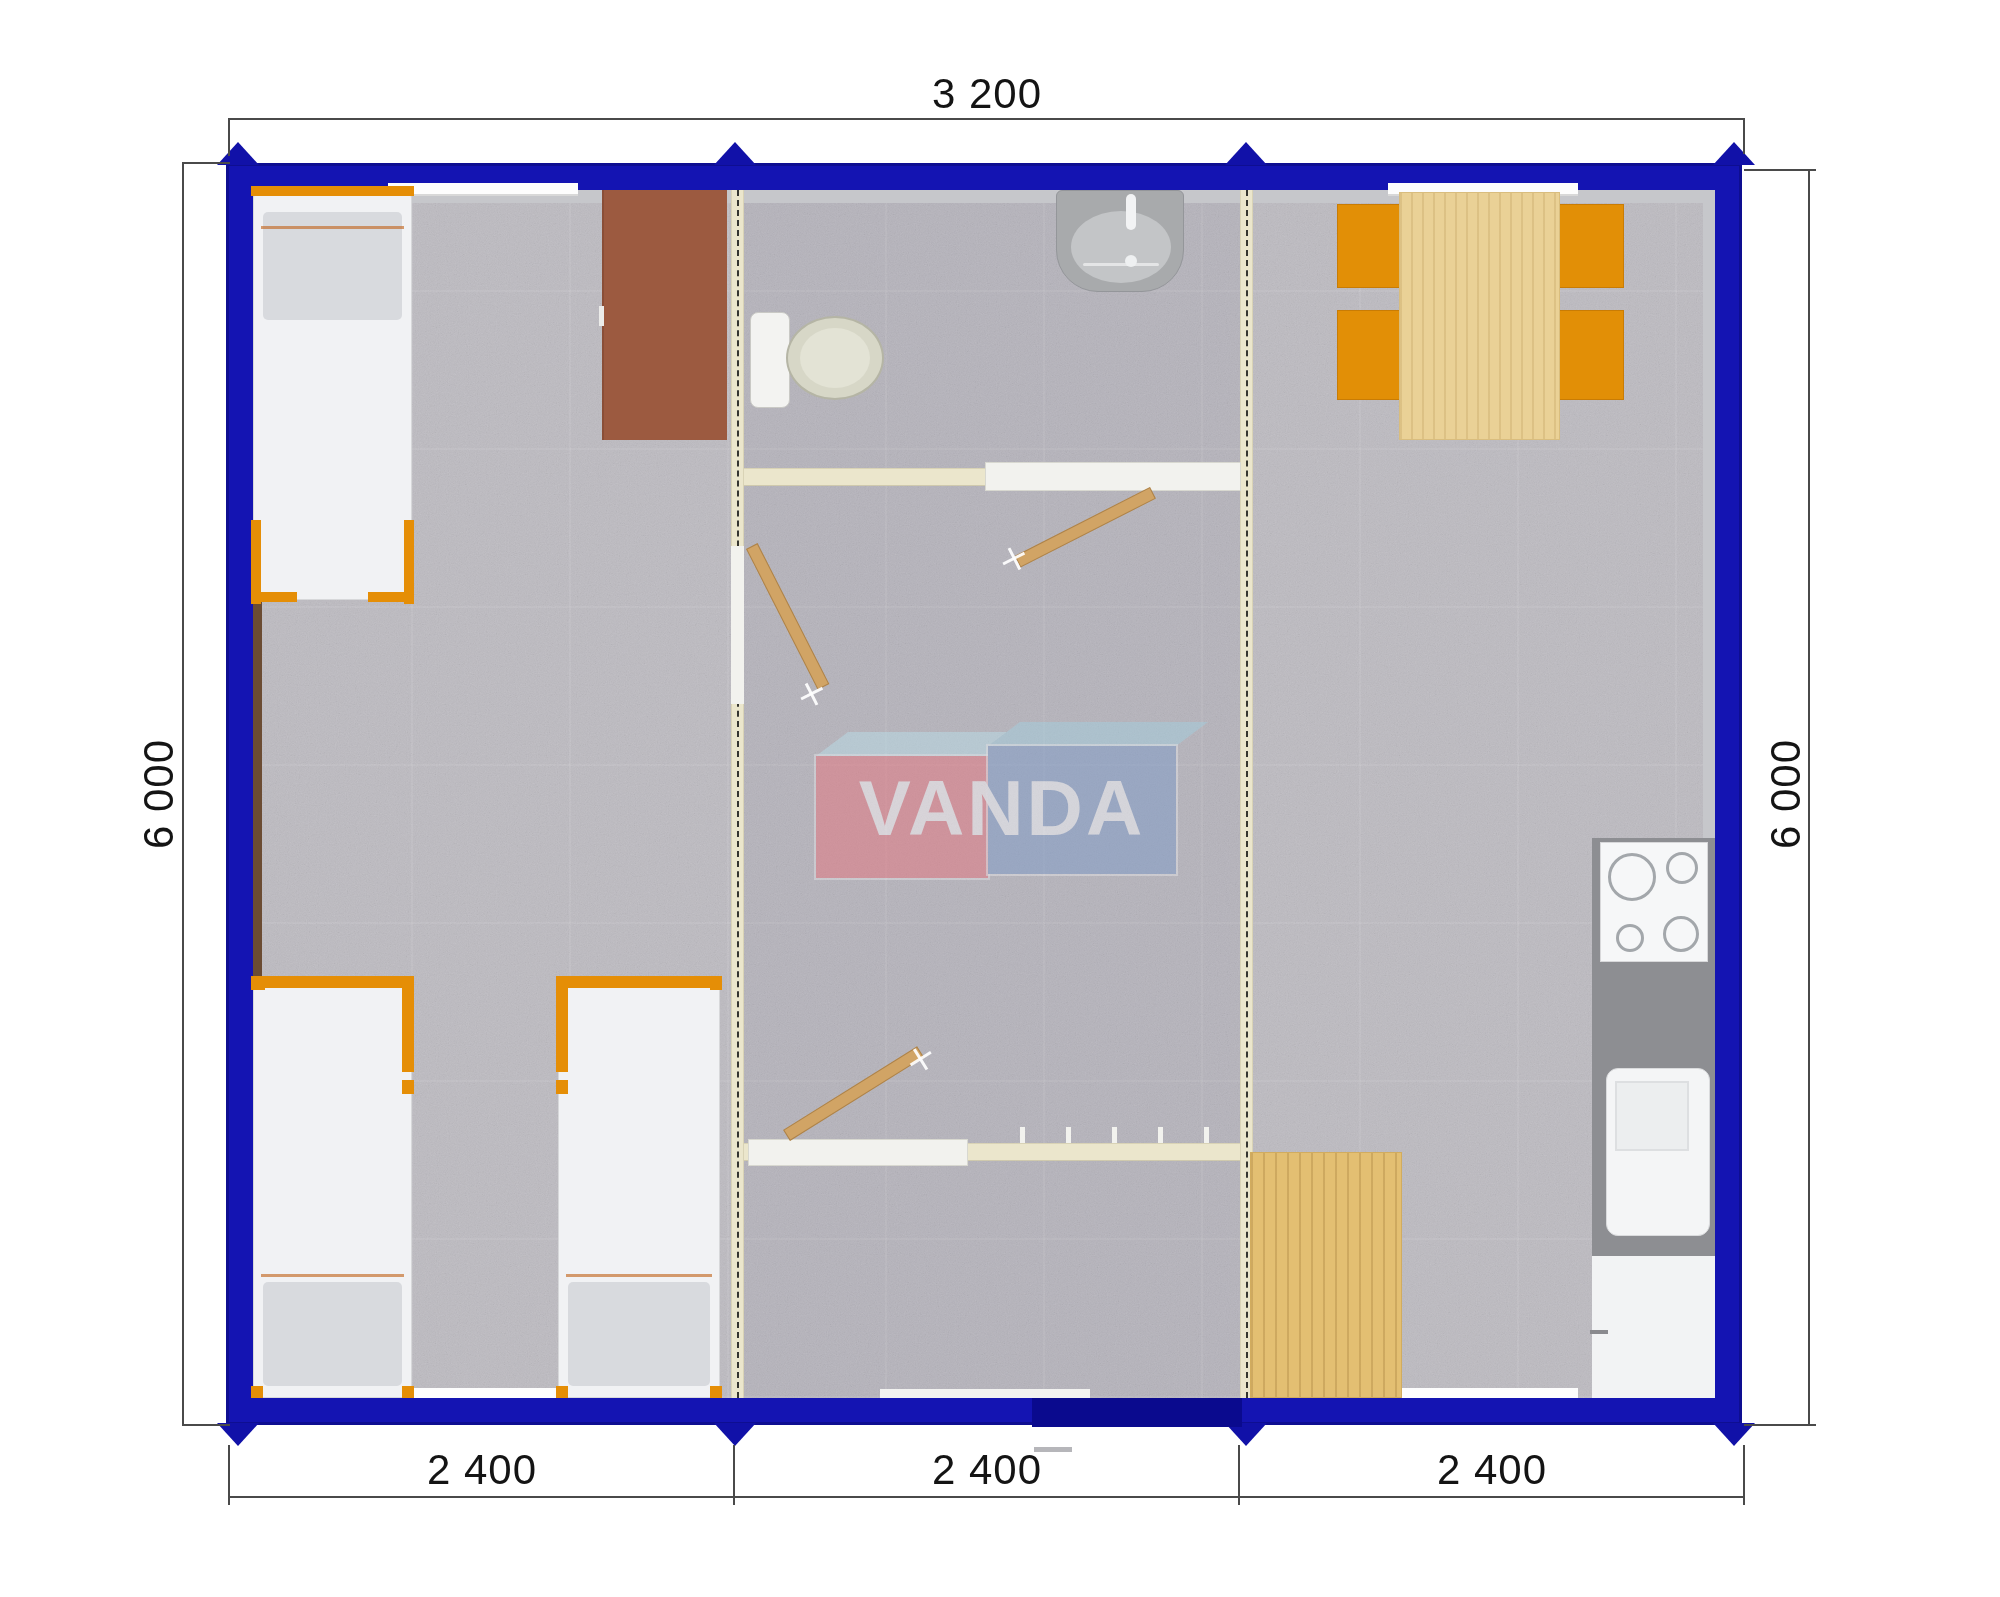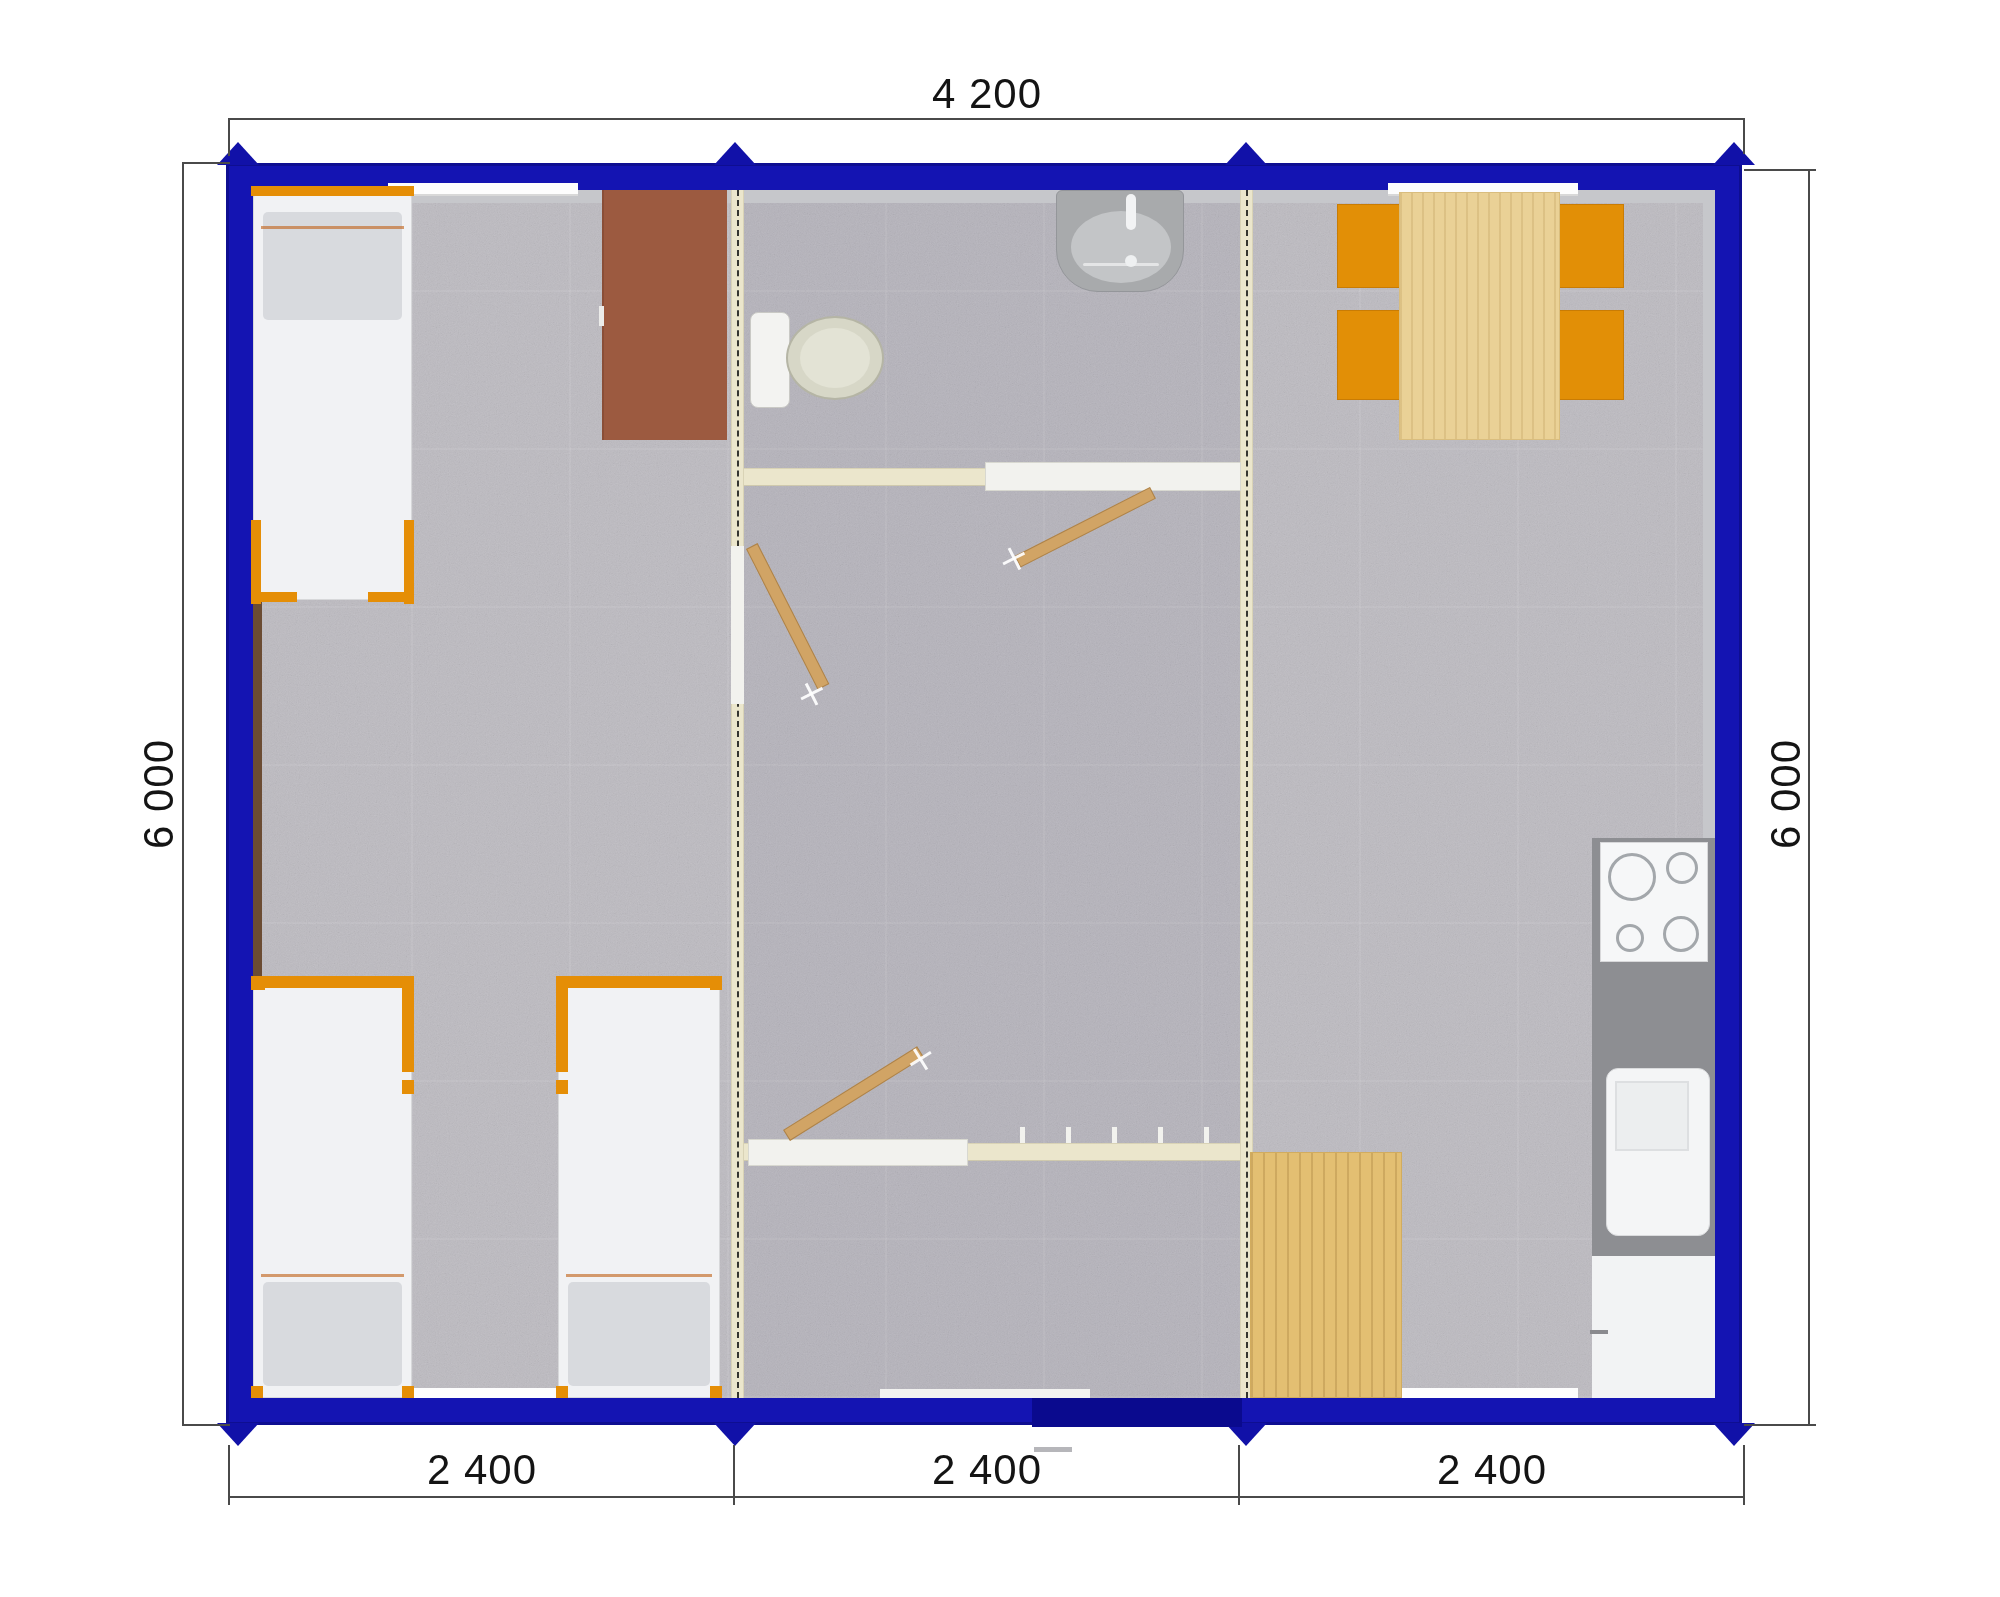--- a/index.html
+++ b/index.html
@@ -184,25 +184,32 @@
   <div class="abs" style="left:1592px;top:1256px;width:123px;height:142px;background:#f2f3f4;">
     <div class="abs" style="left:-2px;top:74px;width:18px;height:4px;background:#8a8a8e;"></div>
   </div>
 
   <div class="abs" style="left:1250px;top:1152px;width:152px;height:246px;background:#e3bf72;border:1px solid #d2ac5e;
               background-image:repeating-linear-gradient(90deg, rgba(130,90,30,.22) 0 2px, rgba(0,0,0,0) 2px 12px);"></div>
 
   <div class="abs" style="left:1032px;top:1398px;width:210px;height:29px;background:#0a0a8e;"></div>
   <div class="abs" style="left:1034px;top:1447px;width:38px;height:5px;background:#b6b6ba;"></div>
 
+  <div class="logo" style="left:810px;top:728px;width:384px;height:164px;">
+    <div class="lgbox" style="left:6px;top:4px;width:204px;height:24px;background:#b9dde8;clip-path:polygon(0 100%, 15.7% 0, 100% 0, 84.3% 100%);"></div>
+    <div class="lgbox" style="left:6px;top:28px;width:172px;height:122px;background:#e7747e;outline:2px solid rgba(255,255,255,.55);"></div>
+    <div class="lgbox" style="left:178px;top:-6px;width:220px;height:24px;background:#a4cede;clip-path:polygon(0 100%, 14.5% 0, 100% 0, 85.5% 100%);"></div>
+    <div class="lgbox" style="left:178px;top:18px;width:188px;height:128px;background:#7e9bc8;outline:2px solid rgba(255,255,255,.6);"></div>
+    <div class="lgtext">VANDA</div>
+  </div>
 
   <div class="ln" style="left:229px;top:118px;width:1515px;height:2px;"></div>
   <div class="ln" style="left:228px;top:118px;width:2px;height:38px;"></div>
   <div class="ln" style="left:1743px;top:118px;width:2px;height:36px;"></div>
-  <div class="dim" style="left:987px;top:94px;">4 200</div>
+  <div class="dim" style="left:987px;top:94px;">3 200</div>
 
   <div class="ln" style="left:182px;top:163px;width:2px;height:1262px;"></div>
   <div class="ln" style="left:182px;top:162px;width:48px;height:2px;"></div>
   <div class="ln" style="left:182px;top:1424px;width:48px;height:2px;"></div>
   <div class="dim v" style="left:159px;top:794px;">6 000</div>
 
   <div class="ln" style="left:1808px;top:170px;width:2px;height:1256px;"></div>
   <div class="ln" style="left:1744px;top:169px;width:72px;height:2px;"></div>
   <div class="ln" style="left:1744px;top:1424px;width:72px;height:2px;"></div>
   <div class="dim v" style="left:1786px;top:794px;">6 000</div>

